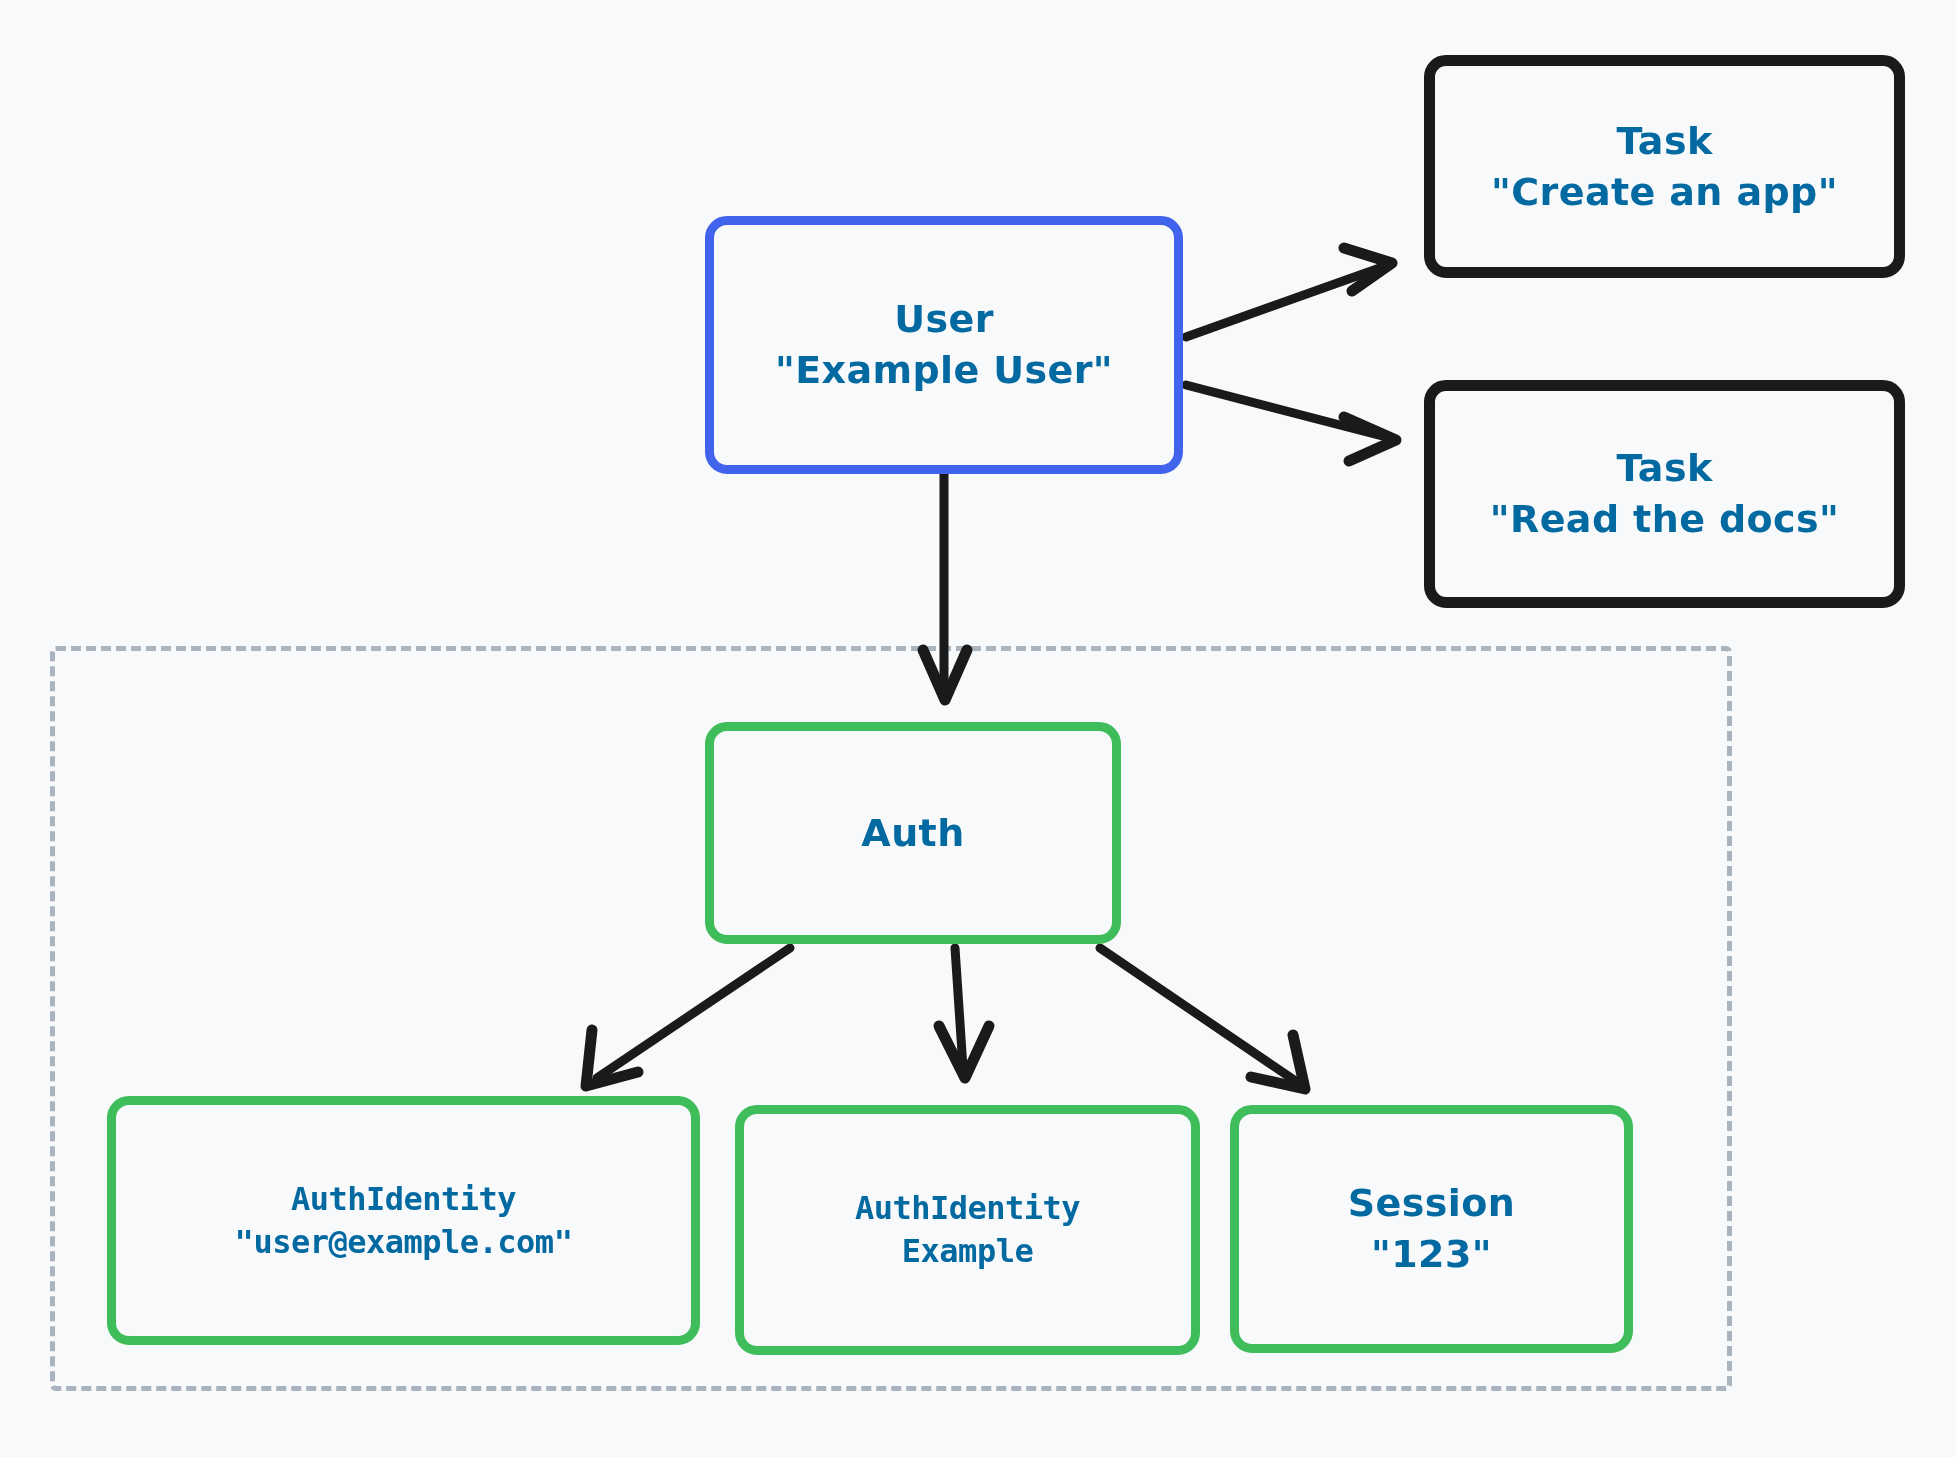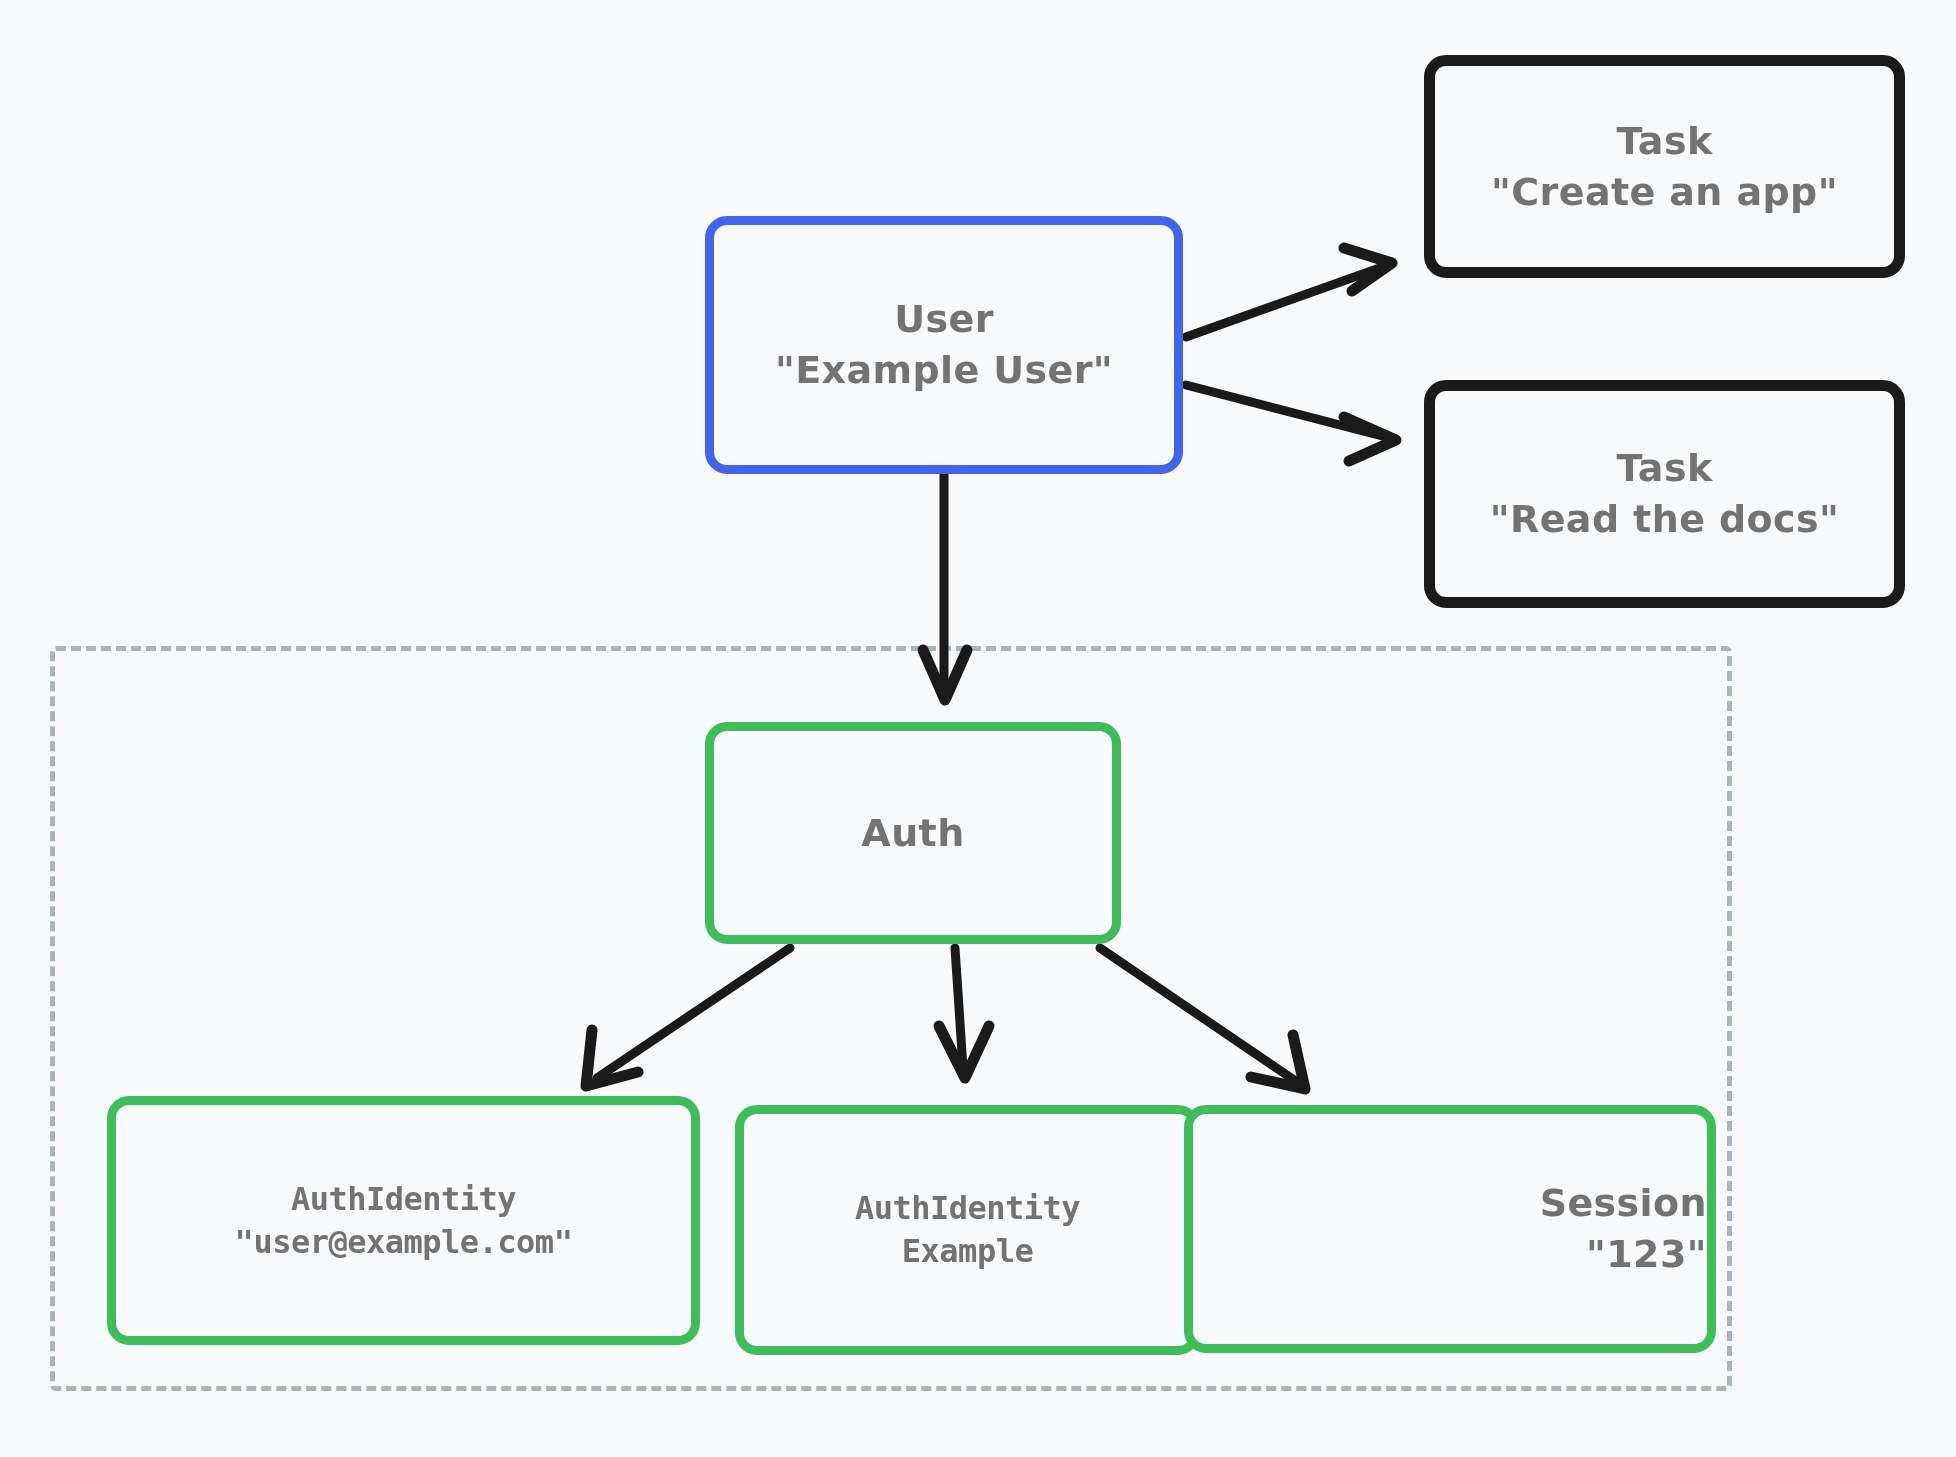--- a/index.html
+++ b/index.html
@@ -35,21 +35,21 @@
     position: absolute;
     box-sizing: border-box;
     display: flex;
     flex-direction: column;
     align-items: center;
     justify-content: center;
     background: #F8F9FB;
     border-radius: 22px;
     text-align: center;
     line-height: 1.34;
-    color: #737373;
+    color: #0369a1;
   }
   .node .ln {
     display: block;
     white-space: nowrap;
   }
   .node.blue { border: 9px solid #4263EB; }
   .node.green { border: 9px solid #3FBD5A; }
   .node.dark  { border: 11px solid #1A1A1A; }
 
   .t-hand {
@@ -130,18 +130,18 @@
   <div class="node green t-mono" style="left:107px; top:1096px; width:593px; height:249px;">
     <span class="ln">AuthIdentity</span>
     <span class="ln">"user@example.com"</span>
   </div>
 
   <div class="node green t-mono" style="left:735px; top:1105px; width:465px; height:250px;">
     <span class="ln">AuthIdentity</span>
     <span class="ln">Example</span>
   </div>
 
-  <div class="node green t-hand" style="left:1184px; top:1105px; width:532px; height:248px;align-items:flex-end;">
+  <div class="node green t-hand" style="left:1230px; top:1105px; width:403px; height:248px;">
     <span class="ln">Session</span>
     <span class="ln">"123"</span>
   </div>
 
 </div>
 
 </body></html>

